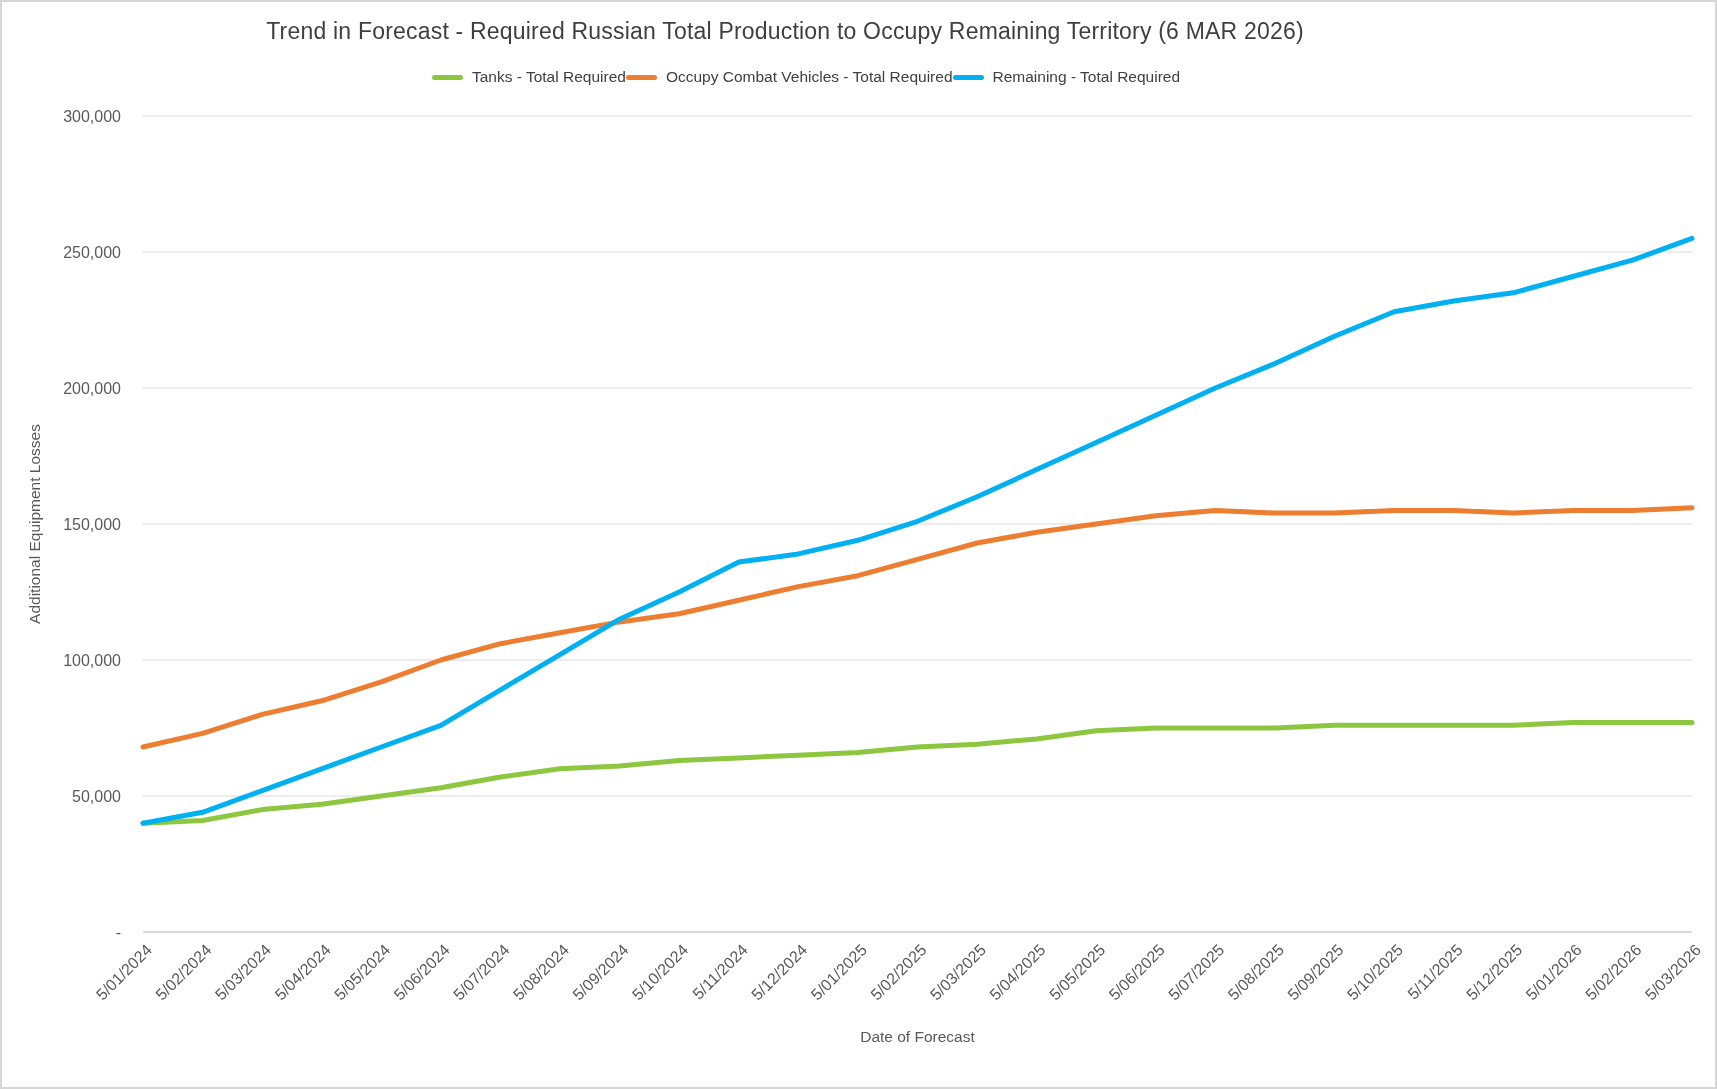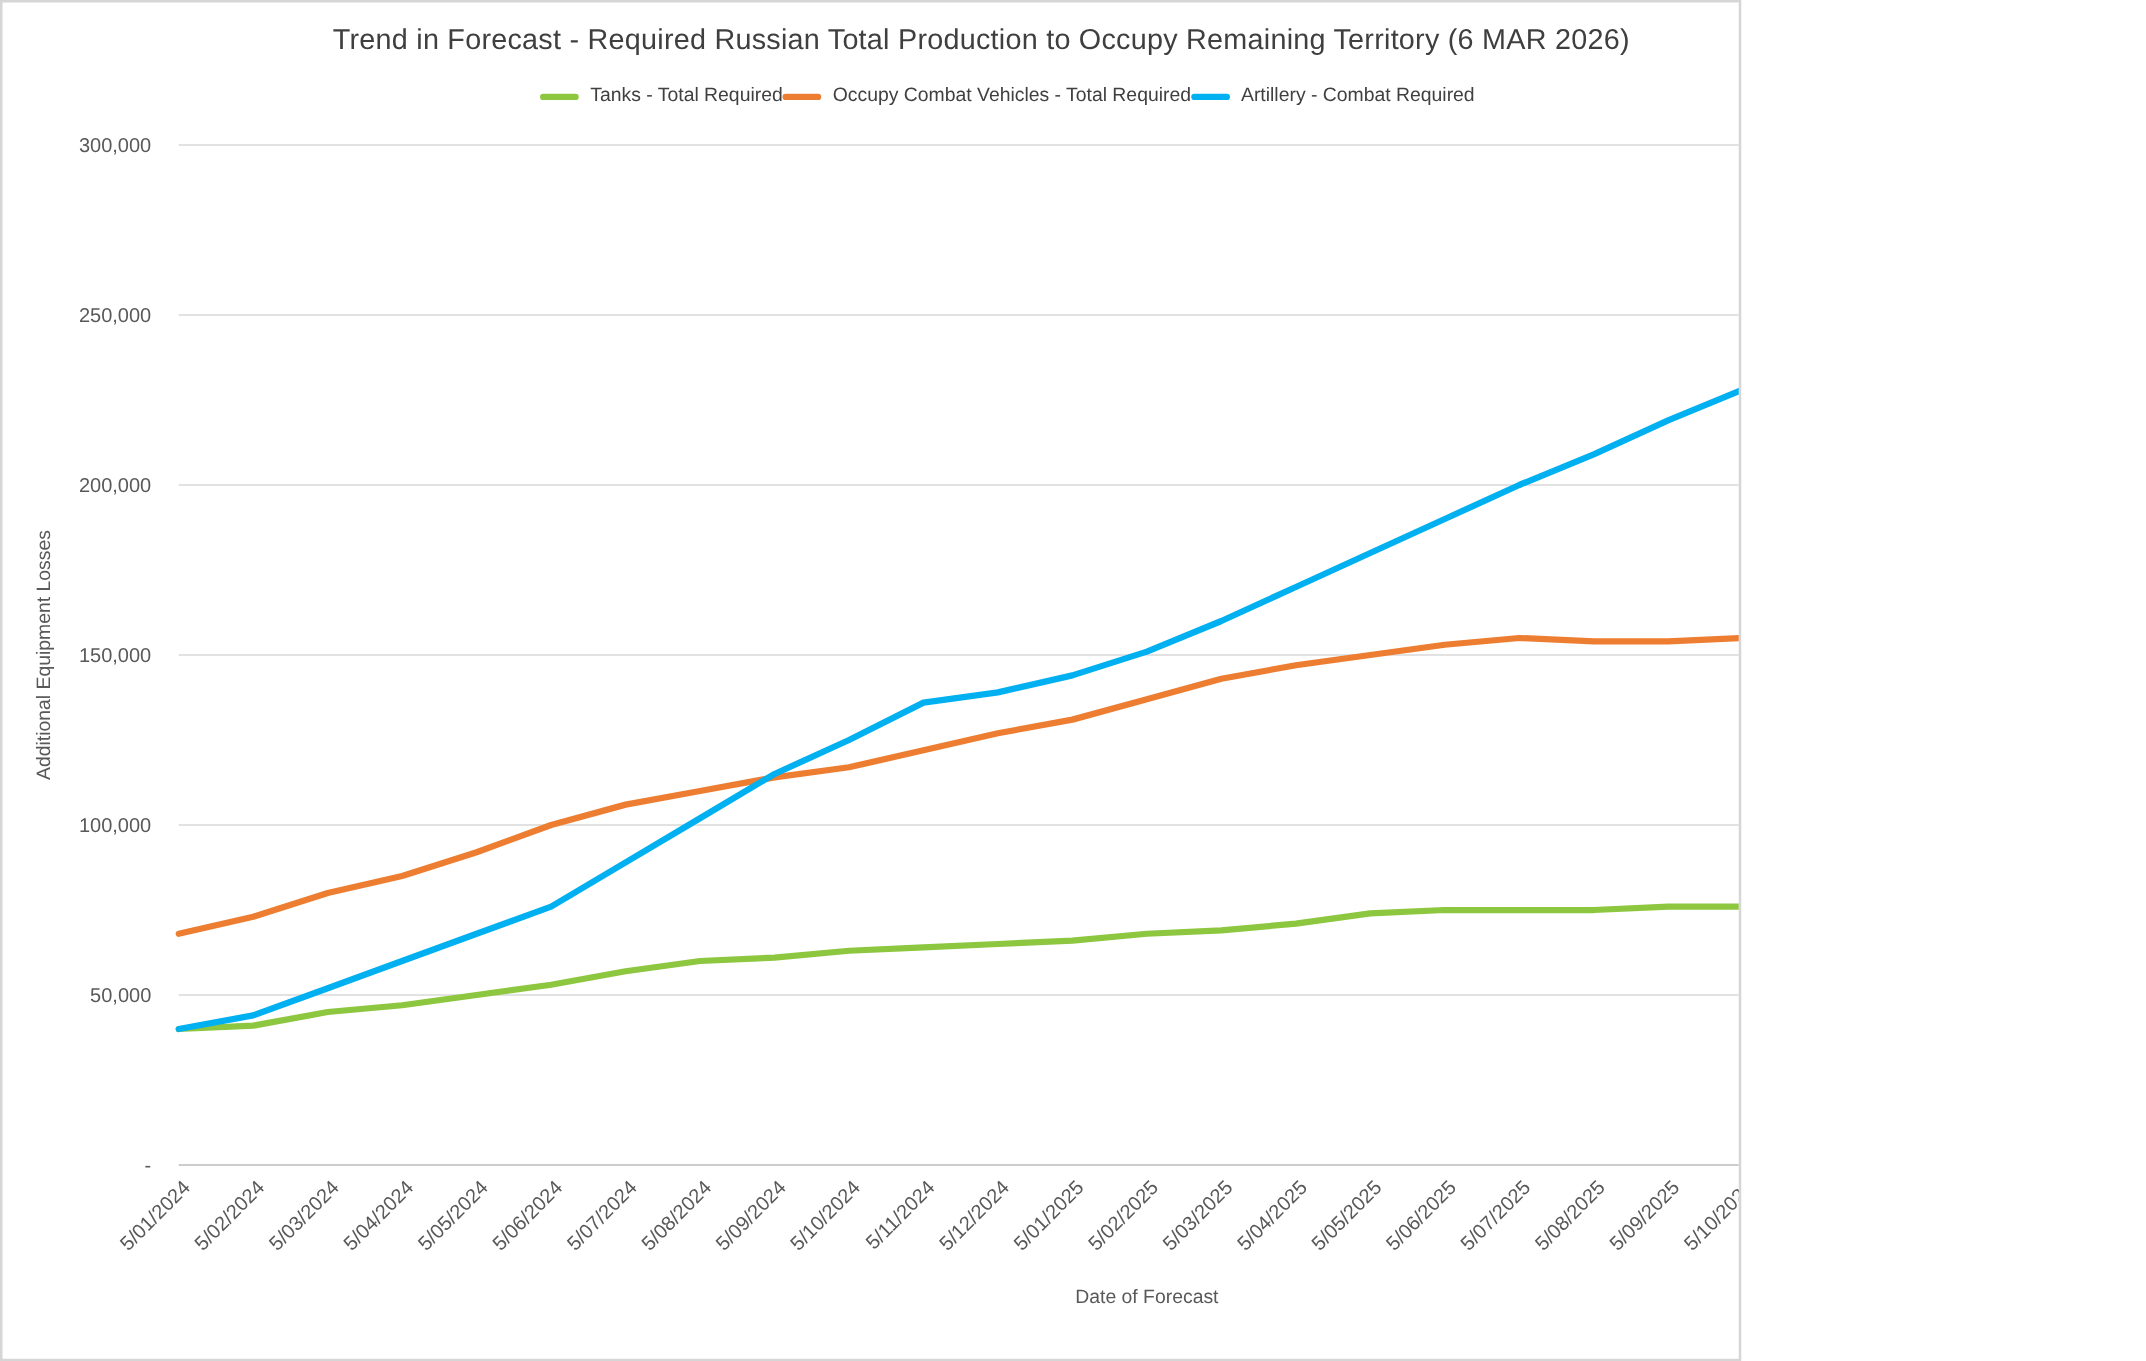--- a/index.html
+++ b/index.html
@@ -1,18 +1,18 @@
 <!DOCTYPE html>
 <html><head>
 <meta charset="utf-8">
 <style>
   html,body{margin:0;padding:0;background:#ffffff;}
   .frame{
     position:relative;
-    width:1393px;height:1089px;
+    width:1717px;height:1089px;
     box-sizing:border-box;
     background:#ffffff;
     border:2px solid #d6d6d6;
     font-family:"Liberation Sans", sans-serif;
     overflow:hidden;
   }
   .chart-title{
     position:absolute;
     top:16px;left:0;width:1566px;
     text-align:center;
@@ -60,21 +60,21 @@
       <div class="legend-item">
         <span class="legend-swatch" style="background: rgb(141, 198, 63);"></span>
         <span class="legend-label">Tanks - Total Required</span>
       </div>
       <div class="legend-item">
         <span class="legend-swatch" style="background: rgb(237, 125, 49);"></span>
         <span class="legend-label">Occupy Combat Vehicles - Total Required</span>
       </div>
       <div class="legend-item">
         <span class="legend-swatch" style="background: rgb(0, 176, 240);"></span>
-        <span class="legend-label">Artillery - Combat Required</span>
+        <span class="legend-label">Remaining - Total Required</span>
       </div>
     </div>
 
   <svg id="plot" width="1717" height="1089" viewBox="0 0 1717 1089">
       <line x1="141" y1="930" x2="1690" y2="930" stroke="#cccccc" stroke-width="1.6"></line>
       <text x="119" y="935.5" text-anchor="end" class="tick-text">-</text>
       <line x1="141" y1="794" x2="1690" y2="794" stroke="#d9d9d9" stroke-width="1.2"></line>
       <text x="119" y="799.5" text-anchor="end" class="tick-text">50,000</text>
       <line x1="141" y1="658" x2="1690" y2="658" stroke="#d9d9d9" stroke-width="1.2"></line>
       <text x="119" y="663.5" text-anchor="end" class="tick-text">100,000</text>

